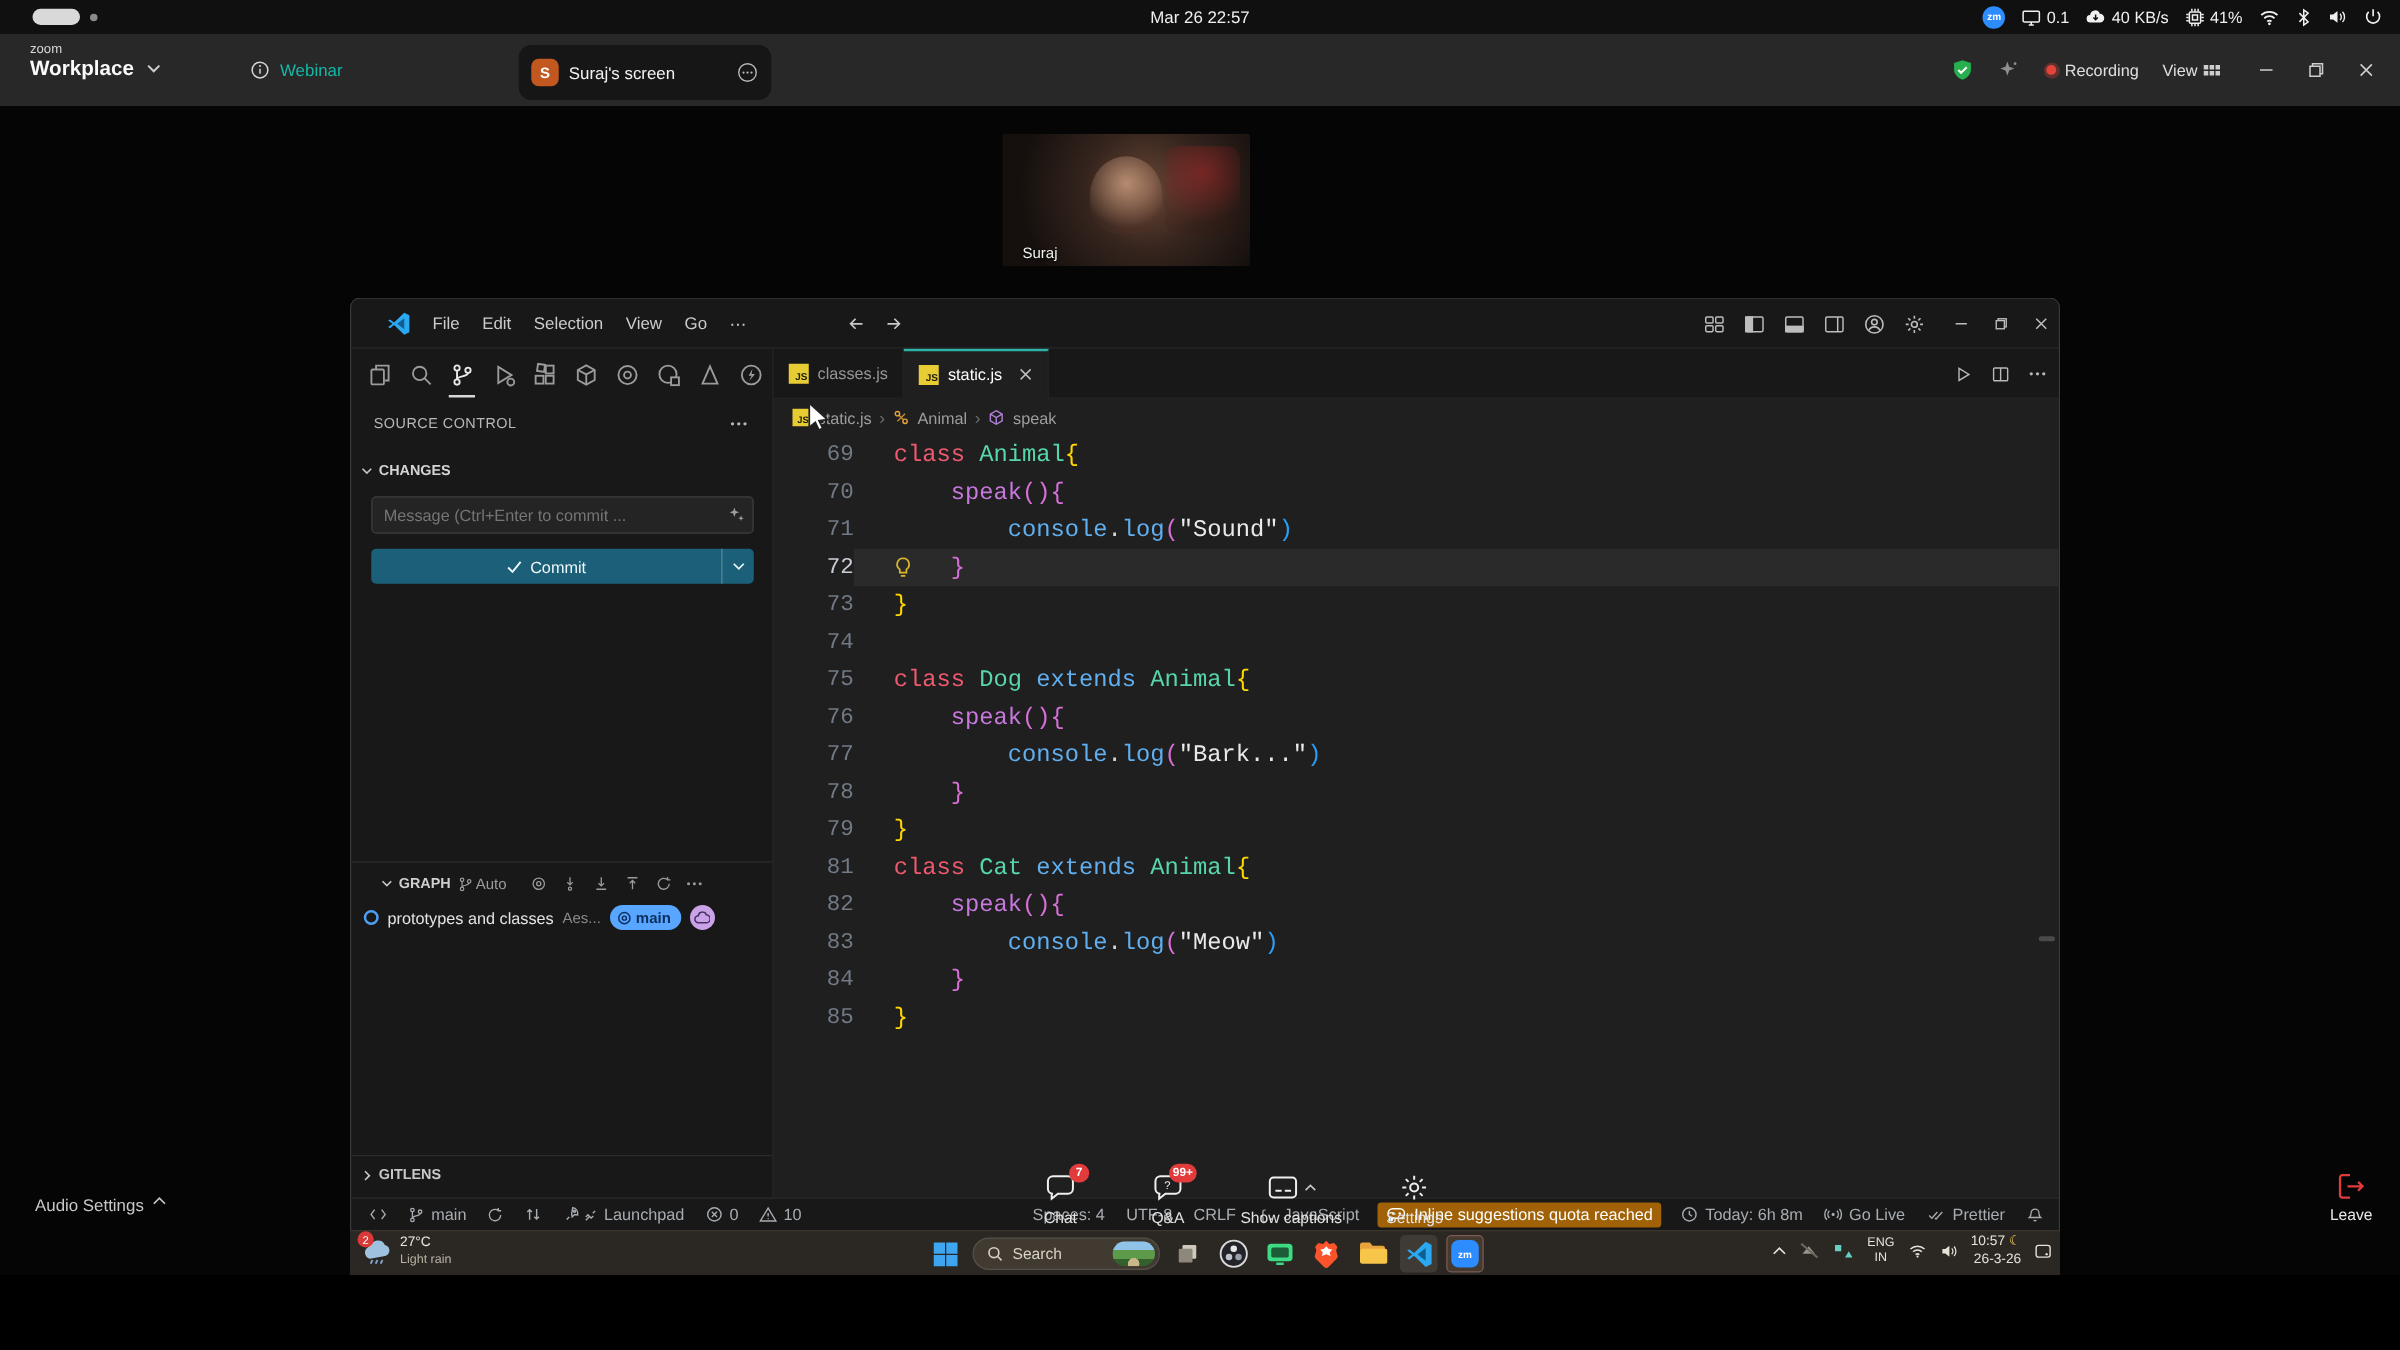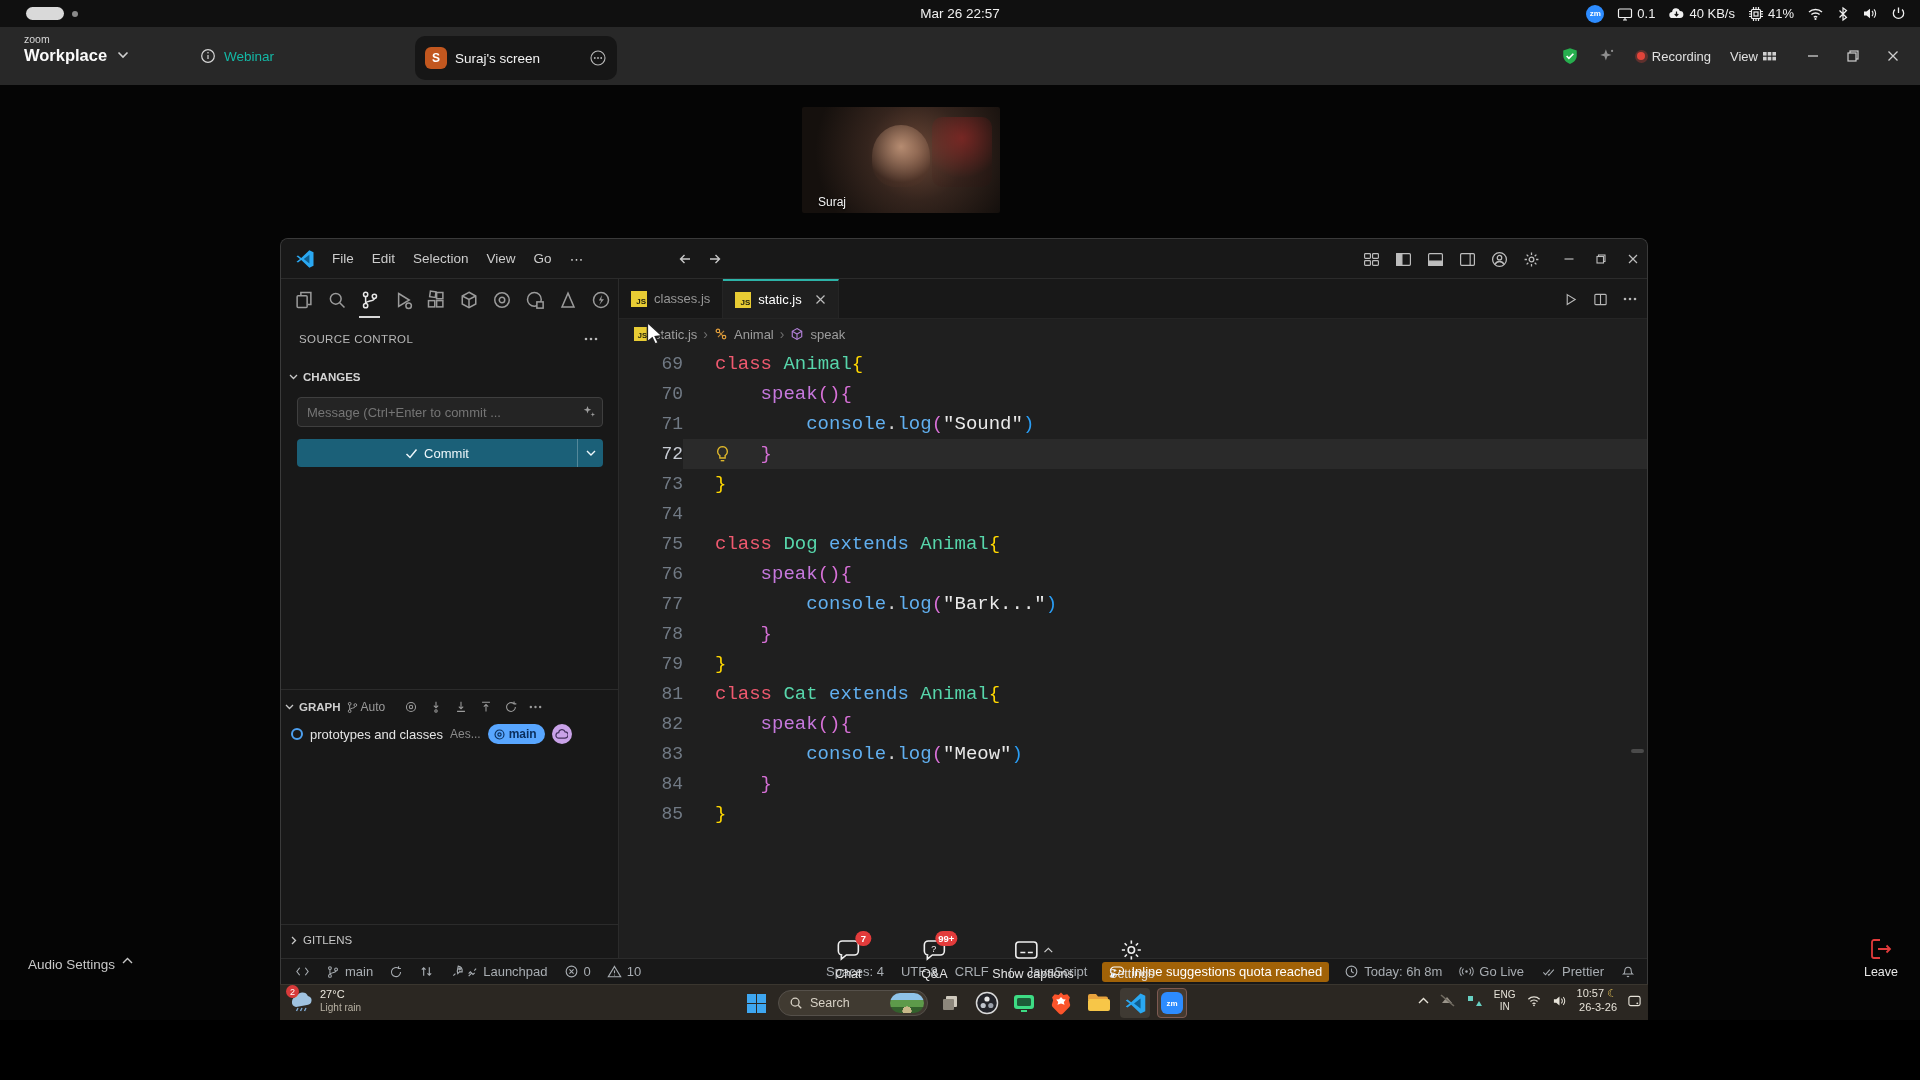--- a/index.html
+++ b/index.html
@@ -36,21 +36,21 @@
 
   
   #video{position:absolute;left:802px;top:22px;width:198px;height:106px;border-radius:2px;
     background:radial-gradient(circle at 58% 42%,#6a4636 0%,#34241d 38%,#15100d 78%),#111;overflow:hidden}
   #video::before{content:"";position:absolute;right:8px;top:10px;width:60px;height:70px;border-radius:10px;background:radial-gradient(circle at 50% 30%,rgba(170,40,40,.55),rgba(60,12,12,.1) 70%)}
   #video::after{content:"";position:absolute;left:70px;top:18px;width:58px;height:62px;border-radius:50% 50% 40% 40%;background:radial-gradient(circle at 50% 35%,rgba(205,160,130,.8),rgba(90,55,40,.15) 72%)}
   .vname{position:absolute;left:16px;bottom:4px;font-size:12px;color:#f2f2f2;z-index:2;text-shadow:0 1px 2px #000}
 
   
   #vscode{position:absolute;left:280px;top:153px;width:1368px;height:746px;background:#1f1f1f;border:1px solid #3a3a3a;border-bottom:none;border-radius:8px 8px 0 0;overflow:hidden}
-  .titlebar{position:absolute;left:0;top:0;right:0;height:40px;background:#181818;border-bottom:1px solid #2b2b2b;display:flex;align-items:center;padding-left:10px}
+  .titlebar{position:absolute;left:0;top:0;right:0;height:40px;background:#181818;border-bottom:1px solid #2b2b2b;display:flex;align-items:center;padding-left:24px}
   .vslogo{margin:0 8px 0 4px}
   .mitem{font-size:13.5px;color:#cccccc;padding:4px 9px;border-radius:5px;cursor:default}
   .navarrows{position:absolute;left:396px;top:0;height:40px;display:flex;align-items:center;gap:14px;color:#c9c9c9}
   .searchbox{position:absolute;left:50%;transform:translateX(-50%);top:7px;width:470px;height:26px;background:#2b2b2b;border:1px solid #424242;border-radius:6px;display:flex;align-items:center;padding:0 8px 0 10px;gap:8px}
   .searchbox input{flex:1;background:transparent;border:none;outline:none;color:#c6c6c6;font-size:13px;font-family:"Liberation Sans",sans-serif}
   .tbright{position:absolute;right:8px;top:0;height:40px;display:flex;align-items:center;gap:15px;color:#bdbdbd}
   .winctl{display:flex;align-items:center;gap:20px;margin-left:8px;color:#bdbdbd}
 
   .vsmain{position:absolute;left:0;top:40px;right:0;bottom:26px;display:flex}
   
@@ -62,30 +62,30 @@
   .scmhead{position:absolute;left:0;top:54px;right:8px;display:flex;align-items:center;padding:0 12px 0 18px;font-size:11.5px;letter-spacing:.4px;color:#b8b8b8}
   .scmhead .sp{flex:1}
   .changes{position:absolute;left:8px;top:92px;display:flex;align-items:center;gap:5px;font-size:11.5px;font-weight:bold;color:#d4d4d4}
   .msgwrap{position:absolute;left:16px;top:118px;width:306px;height:30px}
   .msgwrap input{width:100%;height:100%;background:#242424;border:1px solid #3f3f3f;border-radius:4px;color:#9a9a9a;font-size:13px;padding:0 28px 0 9px;font-family:"Liberation Sans",sans-serif}
   .msgwrap .ic{position:absolute;right:7px;top:7px;color:#9d9d9d}
   .commit{position:absolute;left:16px;top:160px;width:306px;height:28px;background:#1b6078;border-radius:4px;display:flex;align-items:center;color:#eef7fb;font-size:13px}
   .commit .lab{flex:1;display:flex;align-items:center;justify-content:center;gap:6px}
   .commit .dd{width:26px;height:100%;border-left:1px solid rgba(255,255,255,.25);display:flex;align-items:center;justify-content:center}
   .graph{position:absolute;left:0;top:410px;right:0;border-top:1px solid #2b2b2b;padding-top:6px}
-  .ghead{display:flex;align-items:center;gap:5px;padding:0 10px 0 4px;font-size:11.5px;font-weight:bold;color:#cfcfcf;height:22px}
+  .ghead{display:flex;align-items:center;gap:5px;padding:0 10px 0 24px;font-size:11.5px;font-weight:bold;color:#cfcfcf;height:22px}
   .gtools{display:flex;align-items:center;gap:11px;margin-left:14px;color:#9b9b9b;font-weight:normal}
   .gauto{display:flex;align-items:center;gap:2px;font-size:12px;color:#9b9b9b;font-weight:normal}
   .grow{display:flex;align-items:center;gap:7px;padding:6px 8px 0 10px}
   .gring{width:12px;height:12px;border:2px solid #4d9fef;border-radius:50%;flex:none}
   .gname{font-size:13px;color:#e4e4e4;white-space:nowrap}
   .gmeta{font-size:12px;color:#8a8a8a}
   .gpill{height:20px;border-radius:10px;background:#58a6ff;color:#0a2e5c;display:flex;align-items:center;gap:3px;padding:0 8px 0 5px;font-size:12px;font-weight:bold}
   .gav{width:20px;height:20px;border-radius:50%;background:#c9a2e8;display:flex;align-items:center;justify-content:center;color:#44315e}
-  .gitlens{position:absolute;left:0;top:645px;right:0;border-top:1px solid #2b2b2b;display:flex;align-items:center;gap:6px;padding:9px 0 0 10px;font-size:11.5px;font-weight:normal;color:#c8c8c8}
+  .gitlens{position:absolute;left:0;top:645px;right:0;border-top:1px solid #2b2b2b;display:flex;align-items:center;gap:6px;padding:9px 0 0 10px;font-size:11.5px;font-weight:bold;color:#c8c8c8}
 
   
   .editor{flex:1;position:relative;background:#1f1f1f}
   .tabstrip{height:40px;background:#181818;border-bottom:1px solid #252525;display:flex;position:relative}
   .tab{height:100%;display:flex;align-items:center;gap:7px;padding:0 12px;font-size:13px;color:#969696;background:#181818;border-right:1px solid #252525}
   .tab.on{background:#1f1f1f;color:#fff;border-top:2px solid #2db3a8;margin-bottom:-1px}
   .tab .cls{color:#bdbdbd;margin-left:6px}
   .eacts{position:absolute;right:10px;top:0;height:40px;display:flex;align-items:center;gap:15px;color:#b8b8b8}
   .bcrumb{height:30px;display:flex;align-items:center;gap:6px;padding-left:15px;font-size:13px;color:#9d9d9d}
   .bsep{color:#6e6e6e;font-size:14px}

